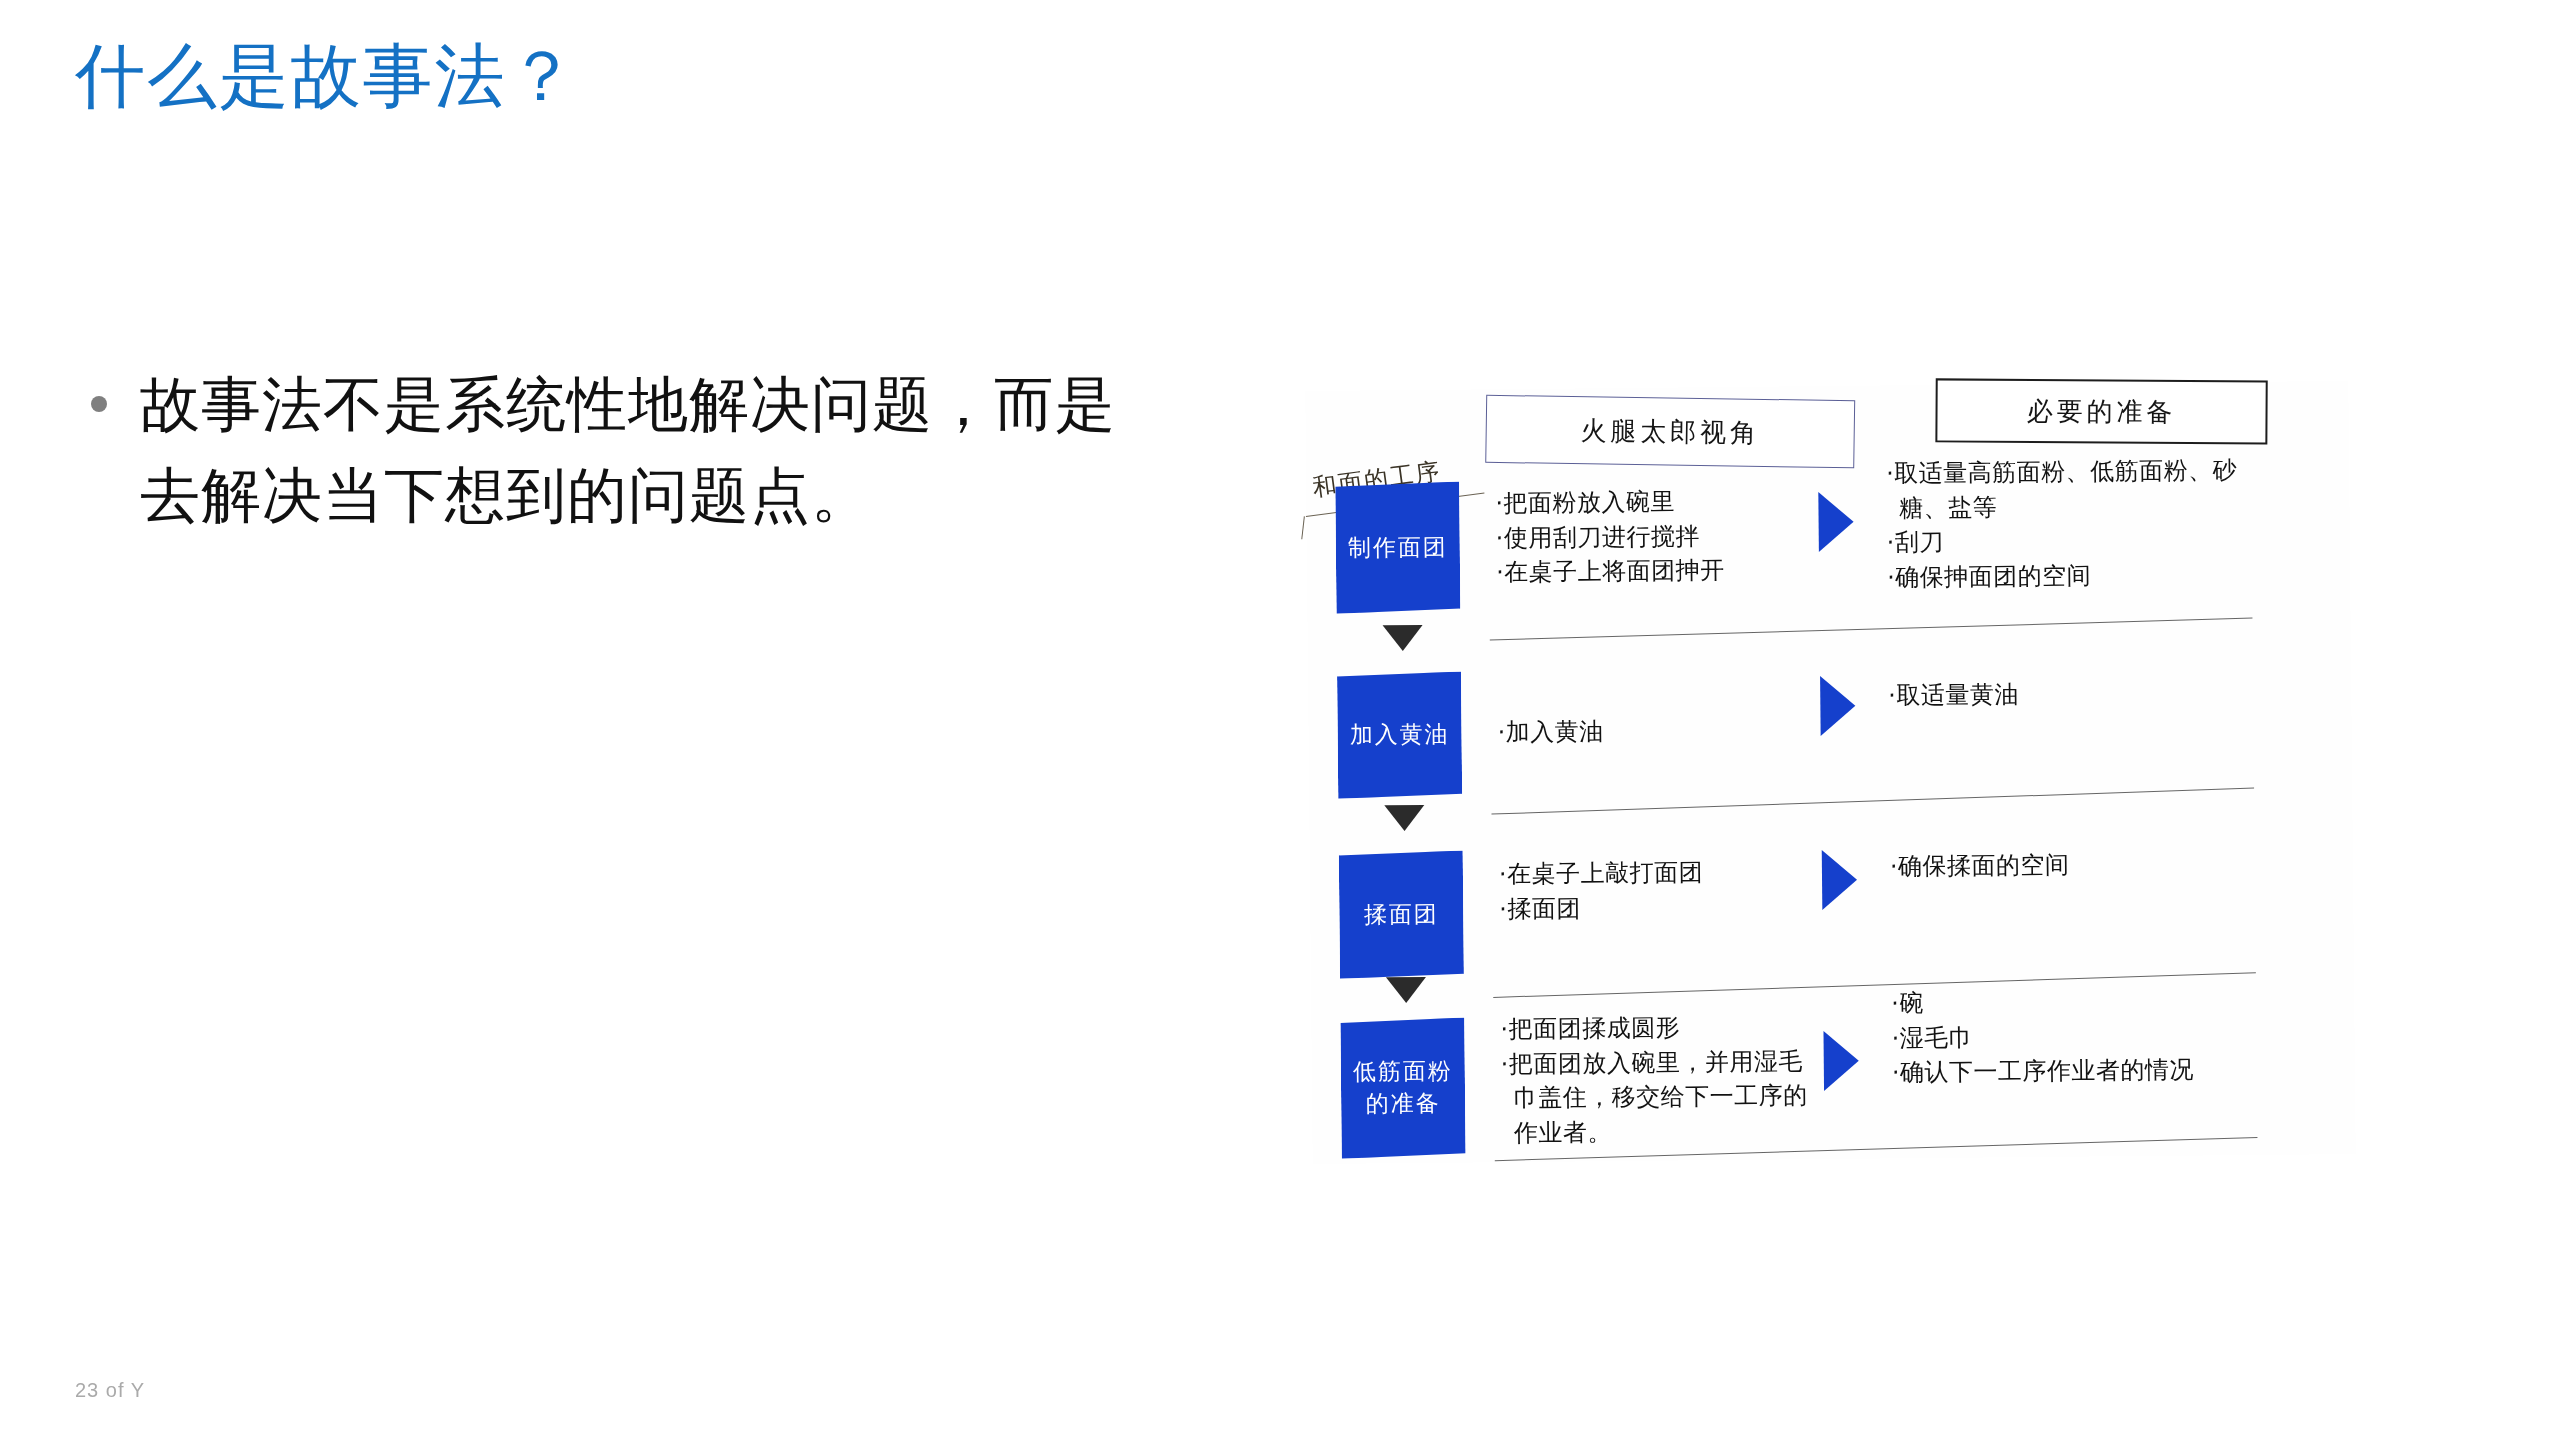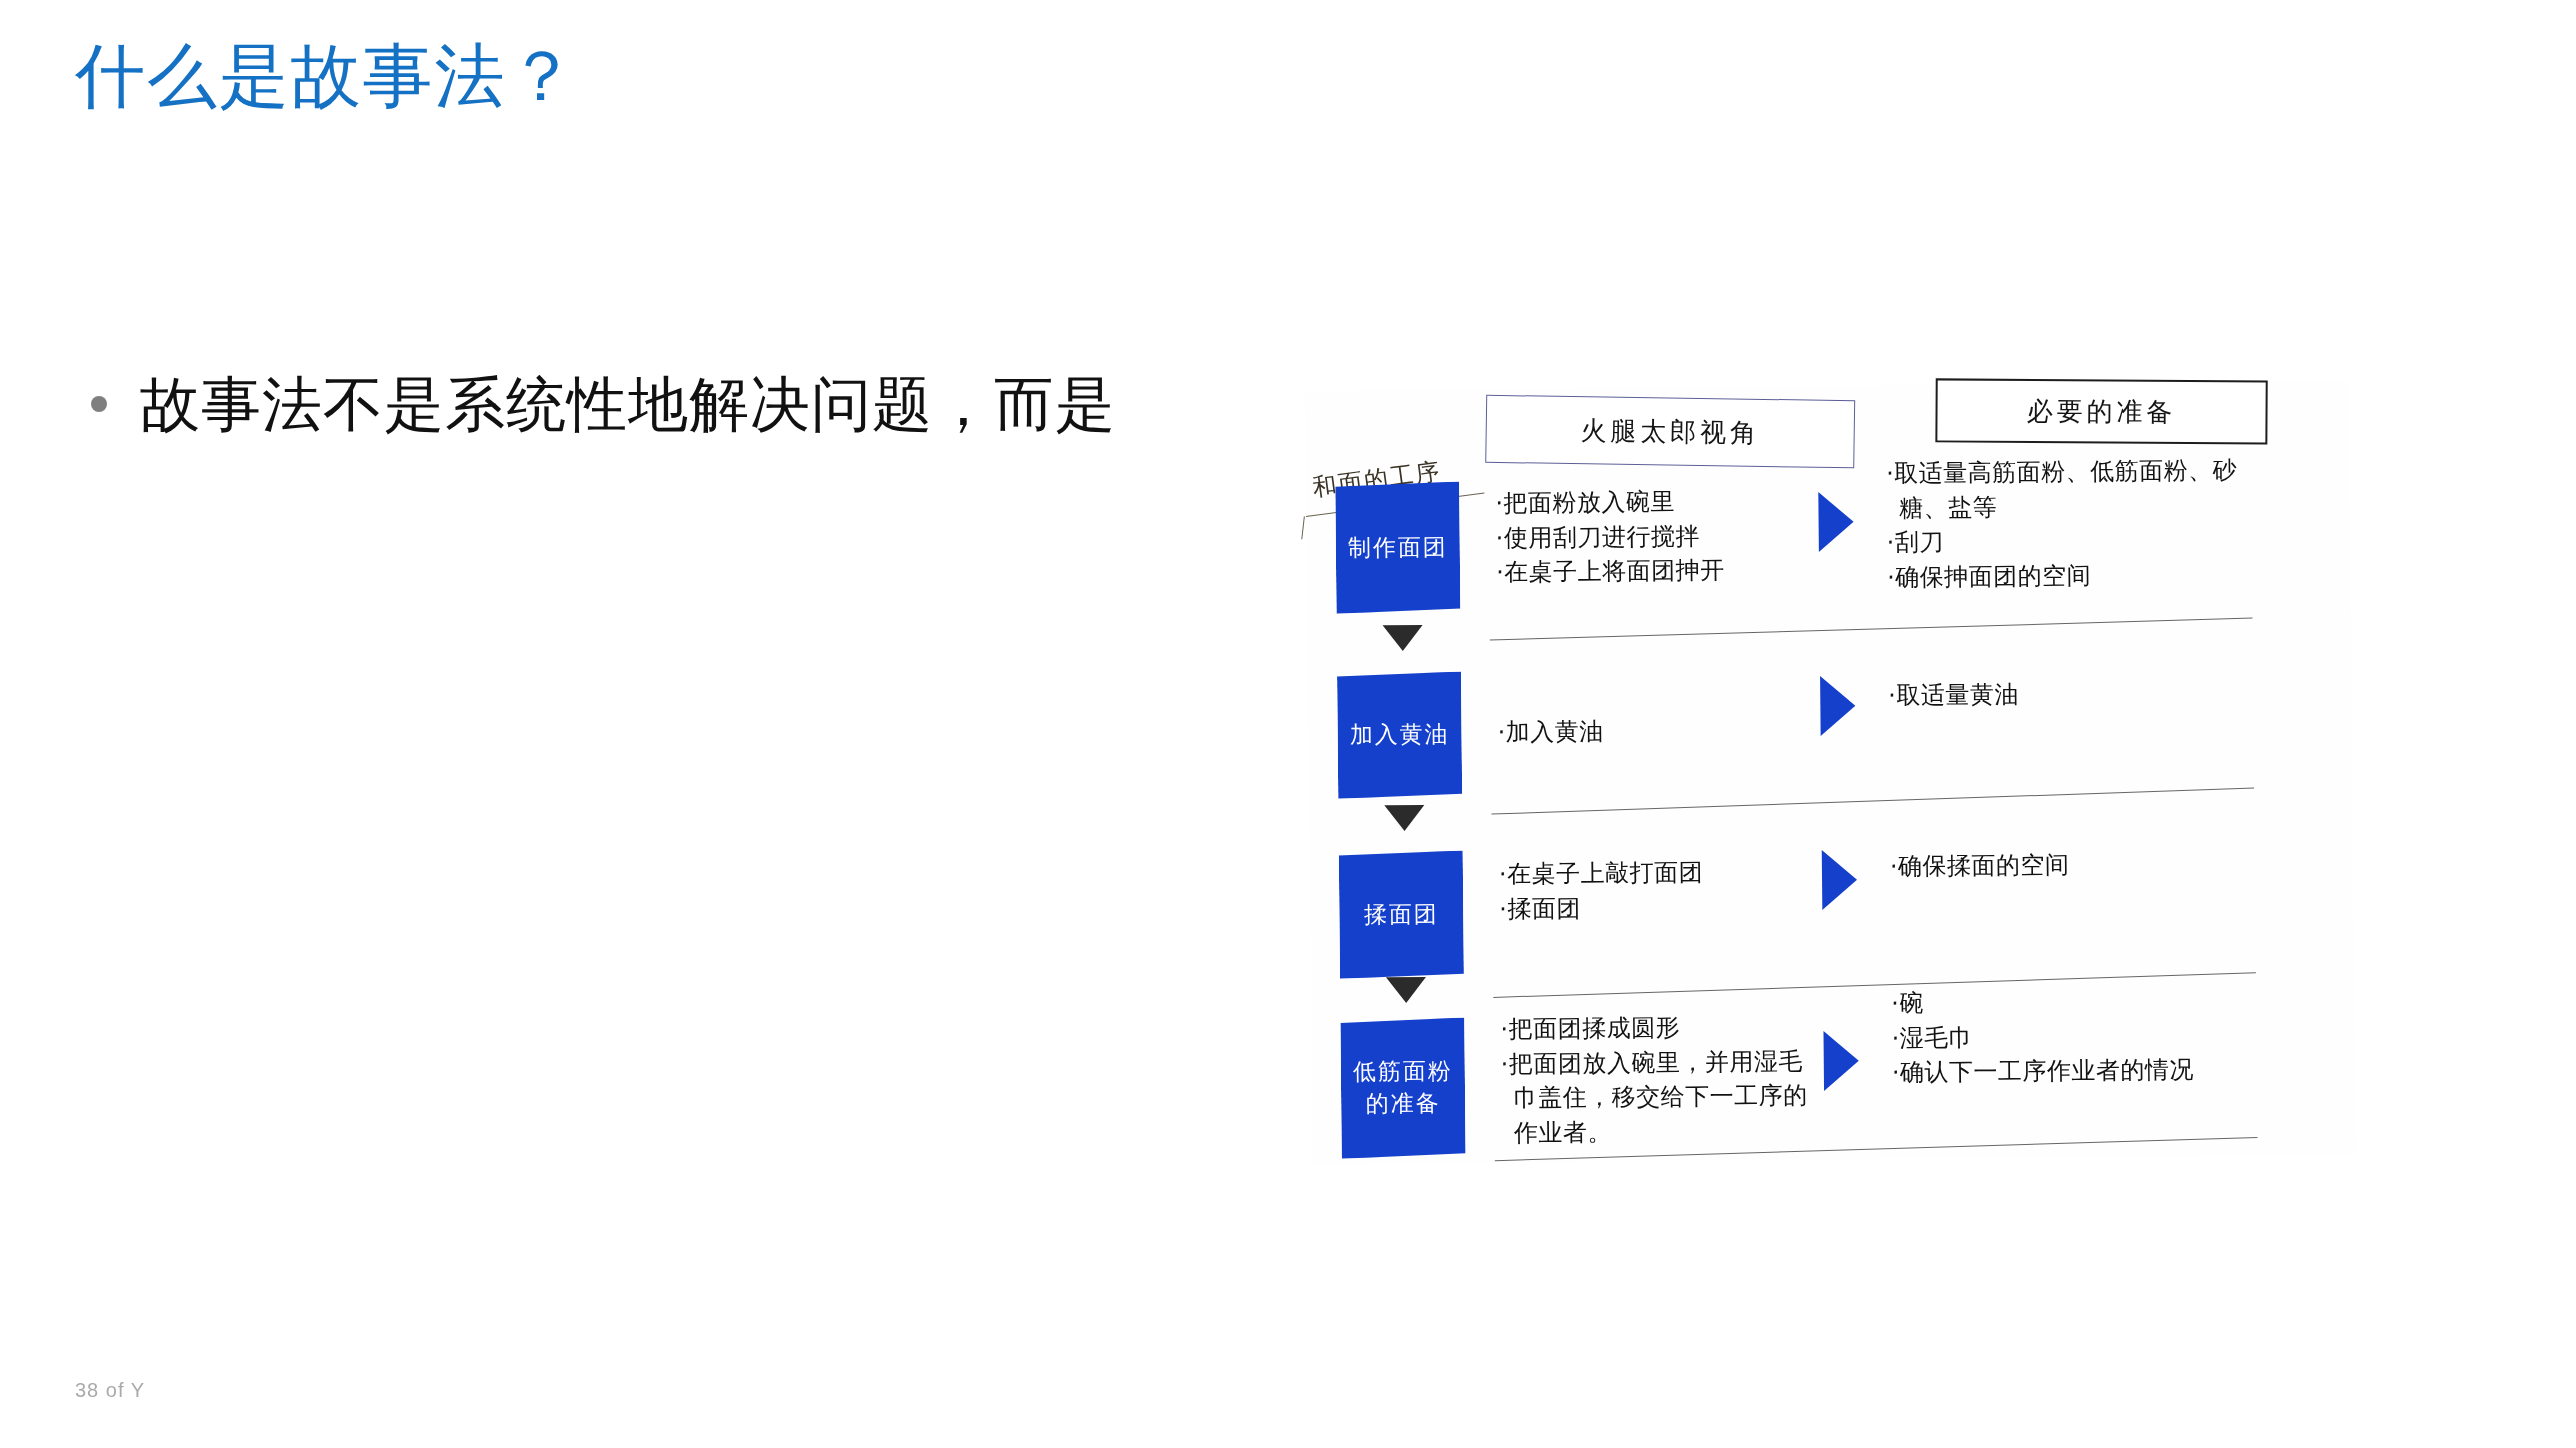--- a/index.html
+++ b/index.html
@@ -216,20 +216,21 @@
 </style>
 </head>
 <body>
 
 <div id="slide-title">什么是故事法？</div>
 
 <div id="bullet-block">
   <div class="bullet-row">
     <span class="bullet-dot"></span>
     <div class="bullet-text">故事法不是系统性地解决问题，而是</div>
+    <div class="bullet-text">去解决当下想到的问题点。</div>
   </div>
 </div>
 
 <div id="diagram">
   <div class="diag-inner">
 
     <div id="process-label">和面的工序</div>
     <div id="process-label-rule"></div>
 
     <div class="col-header" id="header-view">火腿太郎视角</div>
@@ -293,14 +294,14 @@
         <span class="li">碗</span>
         <span class="li">湿毛巾</span>
         <span class="li">确认下一工序作业者的情况</span>
       </div>
       <div class="sep" style="top:763px; transform:rotate(-1.2deg)"></div>
     </div>
 
   </div>
 </div>
 
-<div id="page-footer">38 of Y</div>
+<div id="page-footer">23 of Y</div>
 
 
 </body></html>

